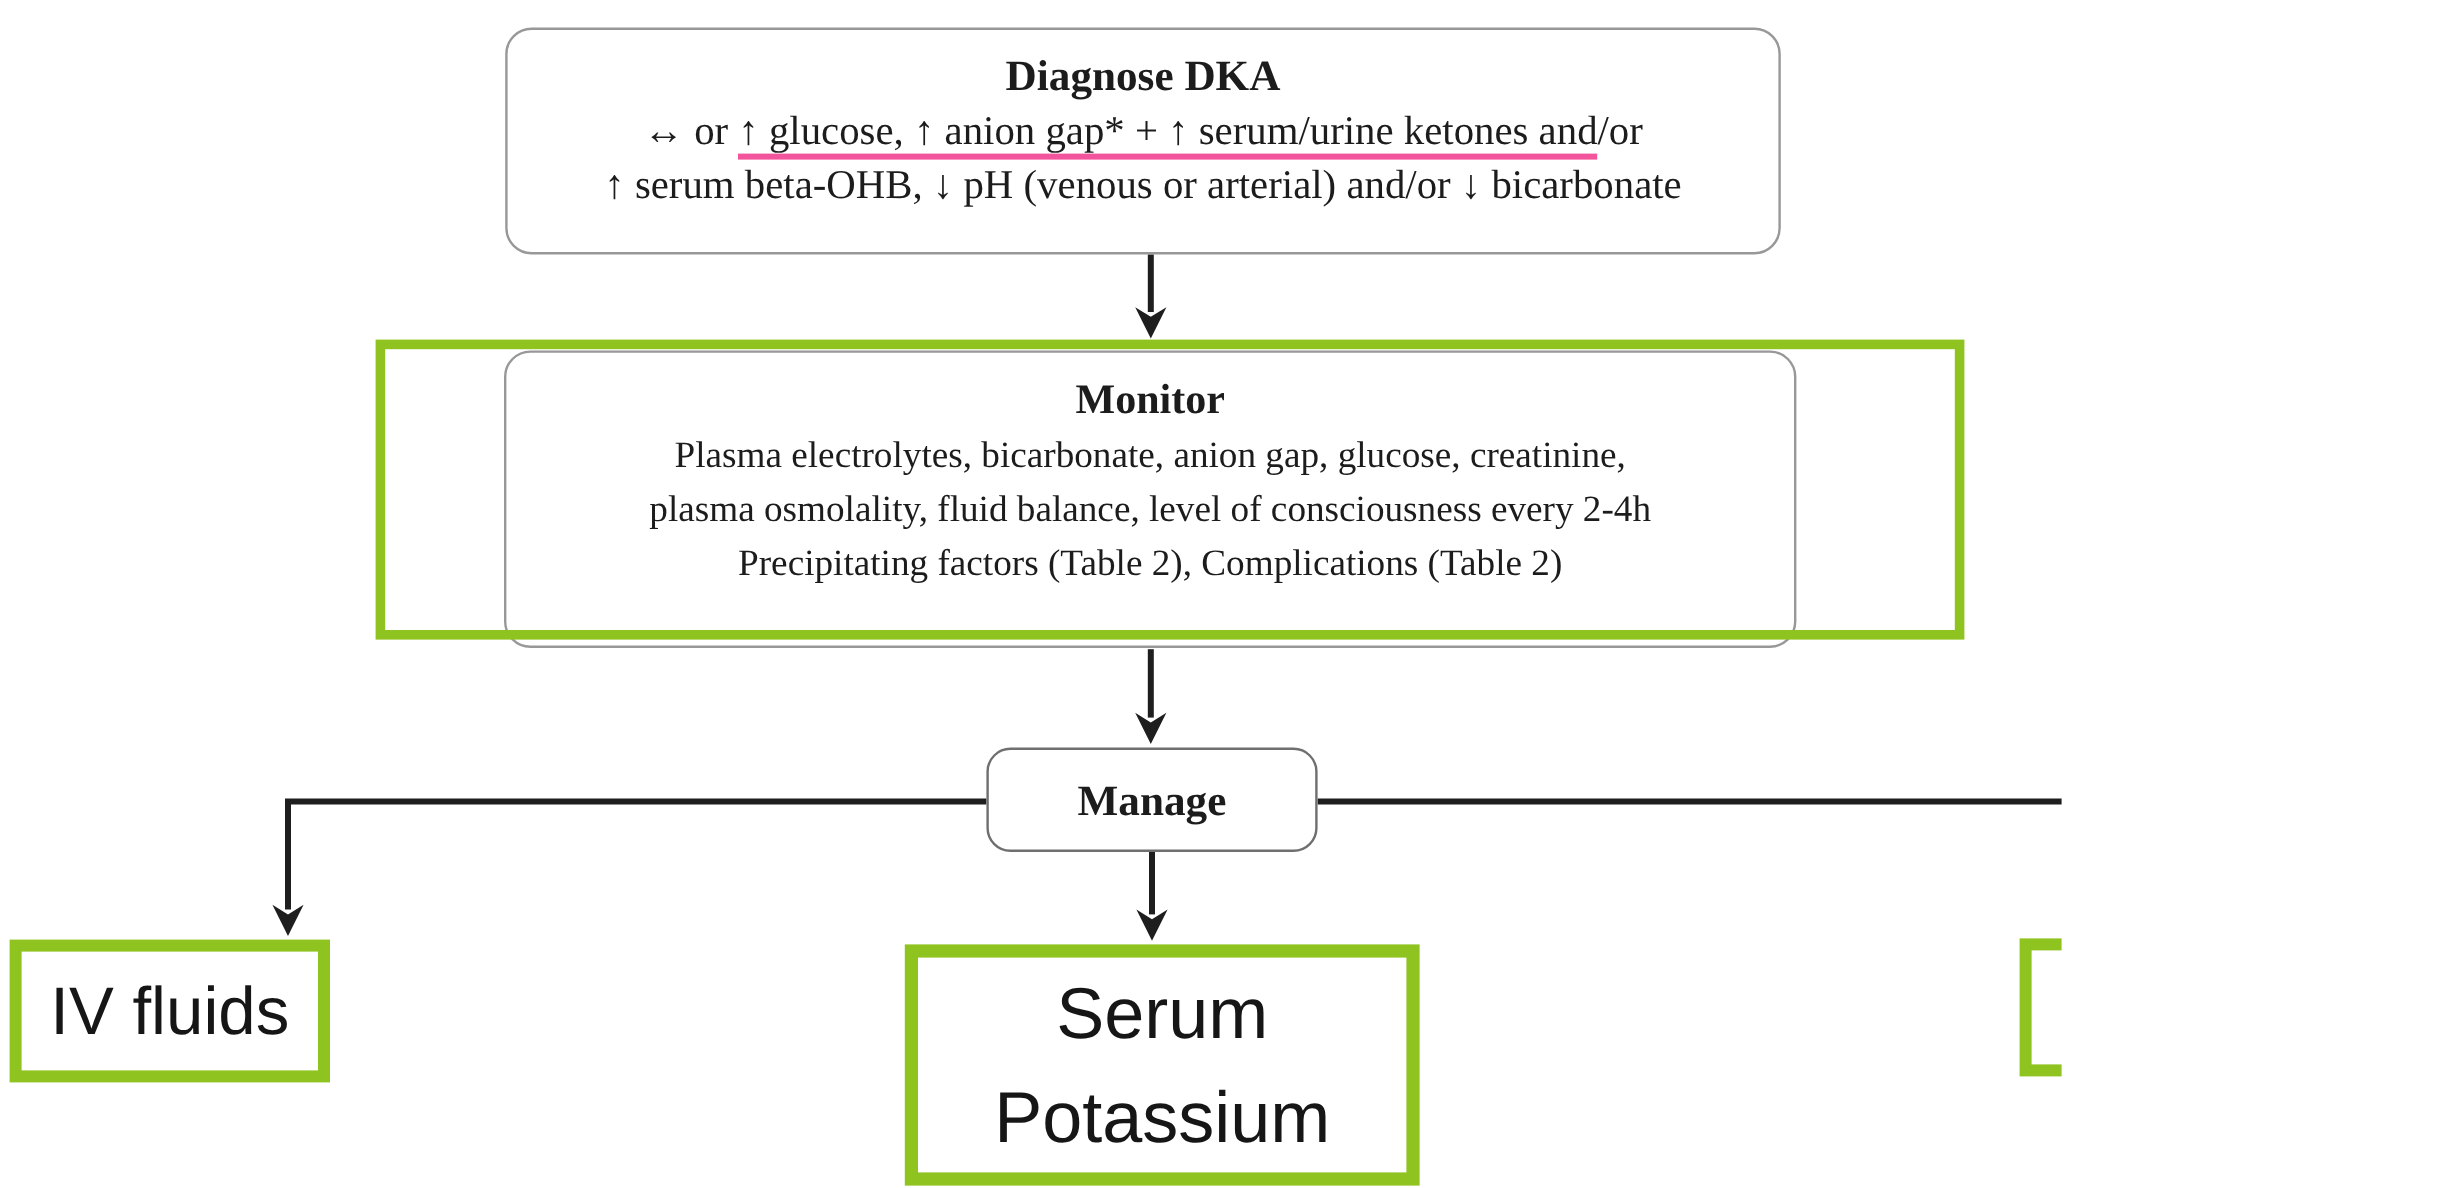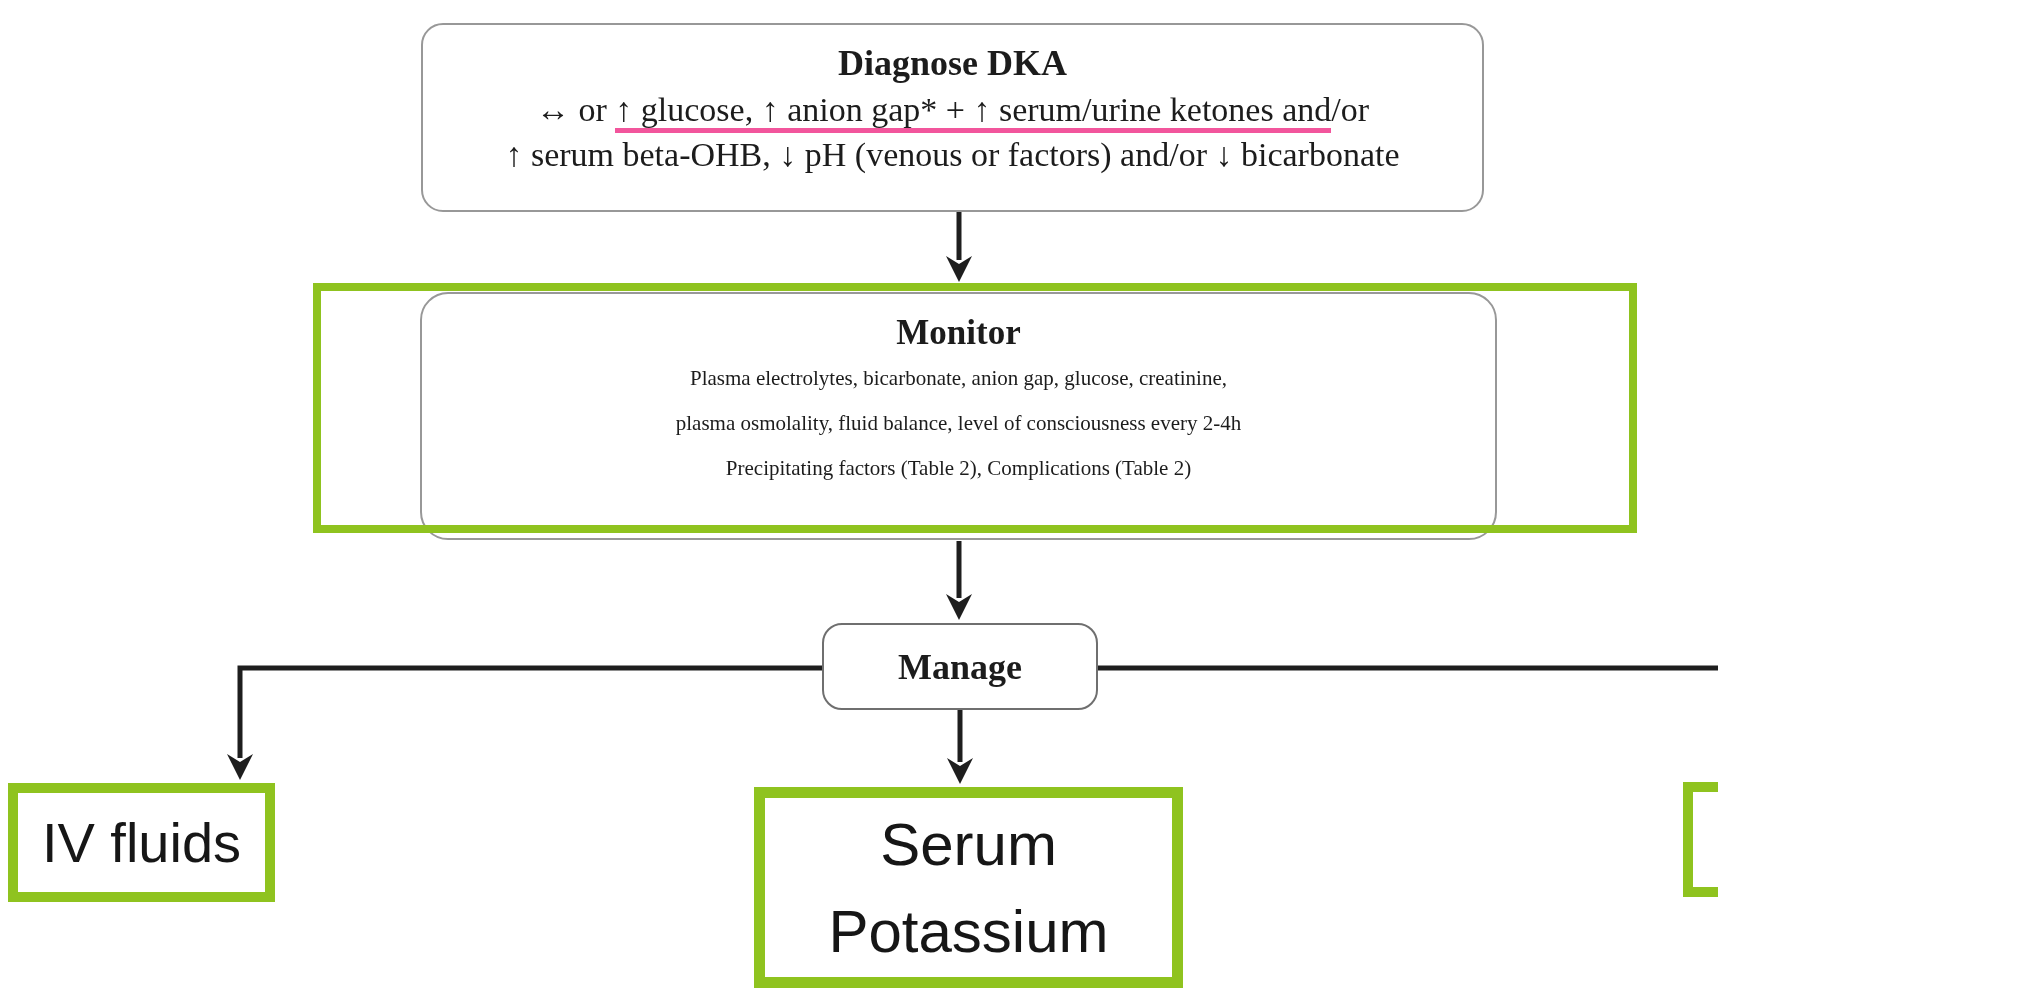--- a/index.html
+++ b/index.html
@@ -15,31 +15,31 @@
   .abs { position: absolute; box-sizing: border-box; }
 
   
   .flowbox {
     background: #ffffff;
     border: 2px solid #989898;
     border-radius: 22px;
     text-align: center;
   }
   .box-diagnose { left: 421px; top: 23px; width: 1063px; height: 189px; padding-top: 14px; }
-  .box-monitor  { left: 420px; top: 292px; width: 1077px; height: 248px; padding-top: 16px; border-radius: 28px; }
+  .box-monitor  { left: 420px; top: 292px; width: 1077px; height: 248px; padding-top: 16px; }
   .box-manage   {
     left: 822px; top: 623px; width: 276px; height: 87px;
     border-radius: 20px; border-color: #6f6f6f;
     display: flex; align-items: center; justify-content: center;
   }
 
   .box-title { font-weight: bold; font-size: 36px; line-height: 48px; }
   .box-line  { font-size: 34px; line-height: 45px; white-space: nowrap; }
   .box-monitor .box-title { font-size: 35px; line-height: 46px; }
-  .box-monitor .box-line  { font-size: 21px; line-height: 45px; }
+  .box-monitor .box-line  { font-size: 31px; line-height: 45px; }
   .manage-title { font-weight: bold; font-size: 36px; }
 
   .pink-underline {
     border-bottom: 5px solid #f2559c;
     padding-bottom: 0;
   }
 
   
   .green-rect { border: 8px solid #8fc31f; background: transparent; }
   .hl-monitor { left: 313px; top: 283px; width: 1324px; height: 250px; }
@@ -78,21 +78,21 @@
       <path d="M959,620 l-13,-26 13,8 13,-8 z"></path>
       <path d="M960,784 l-13,-26 13,8 13,-8 z"></path>
       <path d="M240,780 l-13,-26 13,8 13,-8 z"></path>
       <path d="M1762,779 l-13,-26 13,8 13,-8 z"></path>
     </g>
   </svg>
 
   <div class="abs flowbox box-diagnose">
     <div class="box-title">Diagnose DKA</div>
     <div class="box-line"><span>↔ or </span><span class="pink-underline">↑ glucose, ↑ anion gap* + ↑ serum/urine ketones and</span><span>/or</span></div>
-    <div class="box-line">↑ serum beta-OHB, ↓ pH (venous or factors) and/or ↓ bicarbonate</div>
+    <div class="box-line">↑ serum beta-OHB, ↓ pH (venous or arterial) and/or ↓ bicarbonate</div>
   </div>
 
   <div class="abs flowbox box-monitor">
     <div class="box-title">Monitor</div>
     <div class="box-line">Plasma electrolytes, bicarbonate, anion gap, glucose, creatinine,</div>
     <div class="box-line">plasma osmolality, fluid balance, level of consciousness every 2-4h</div>
     <div class="box-line">Precipitating factors (Table 2), Complications (Table 2)</div>
   </div>
 
   <div class="abs green-rect hl-monitor"></div>

